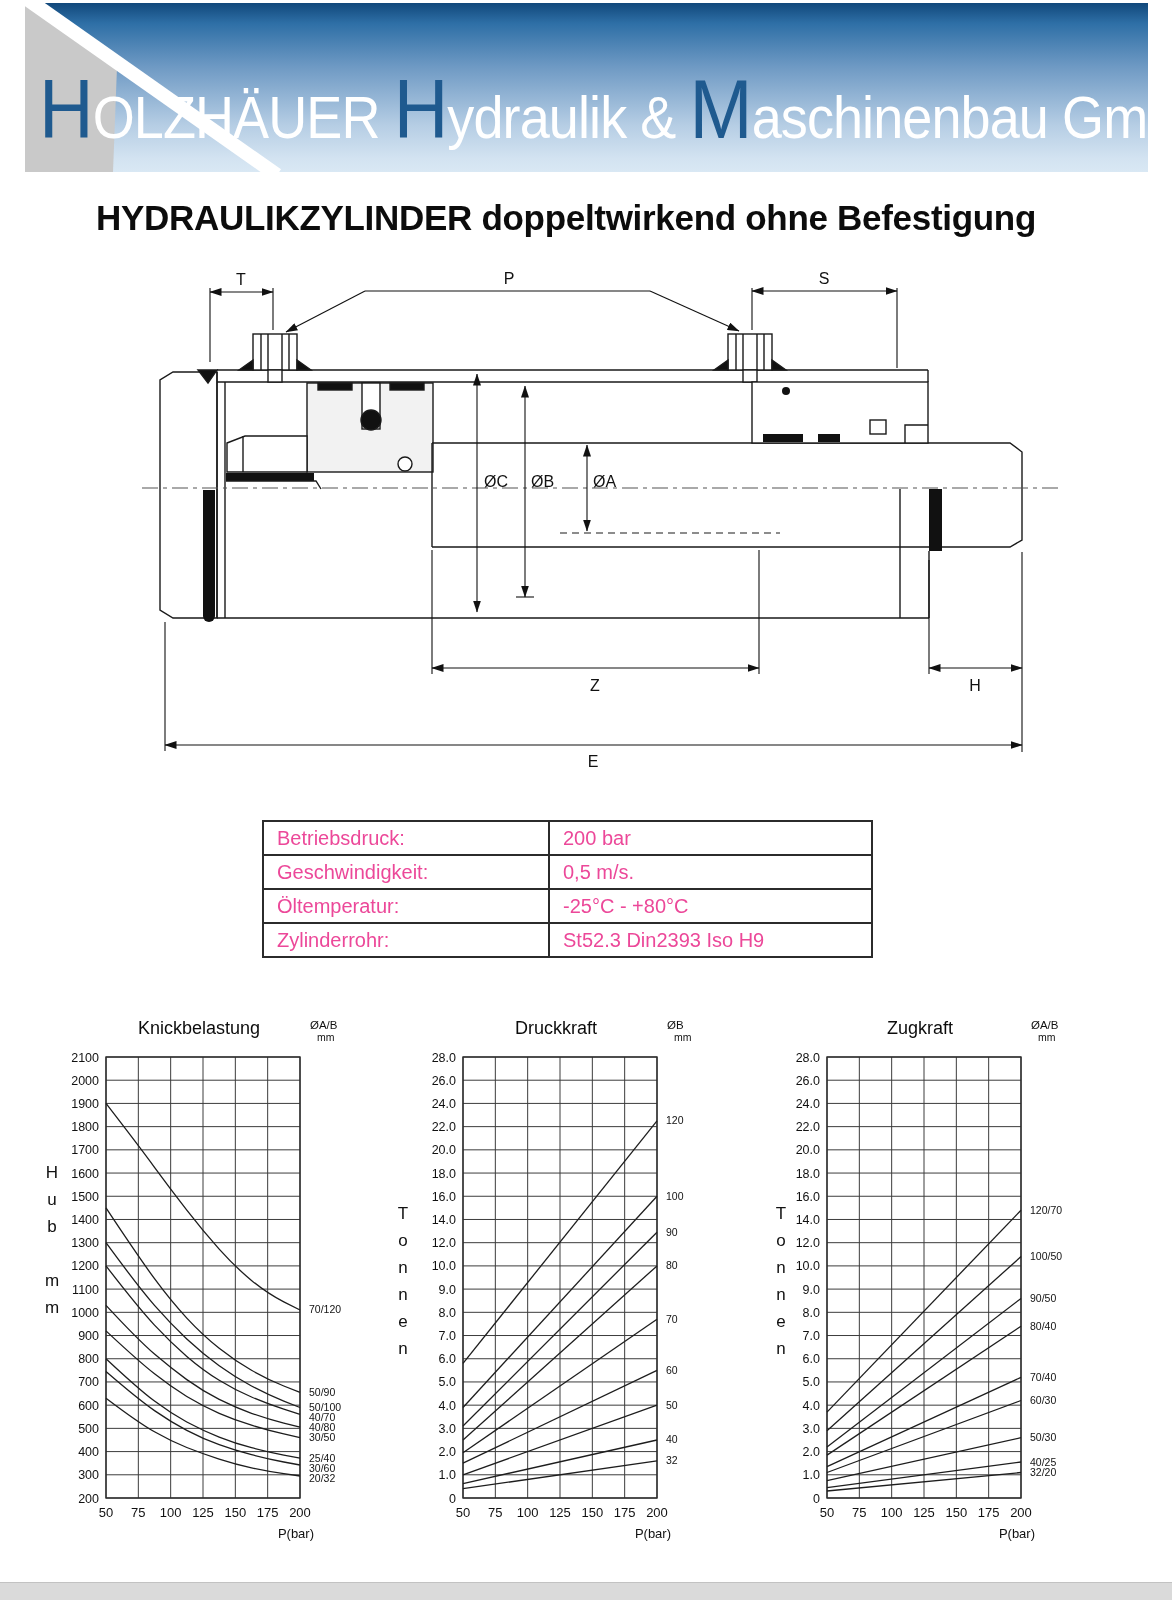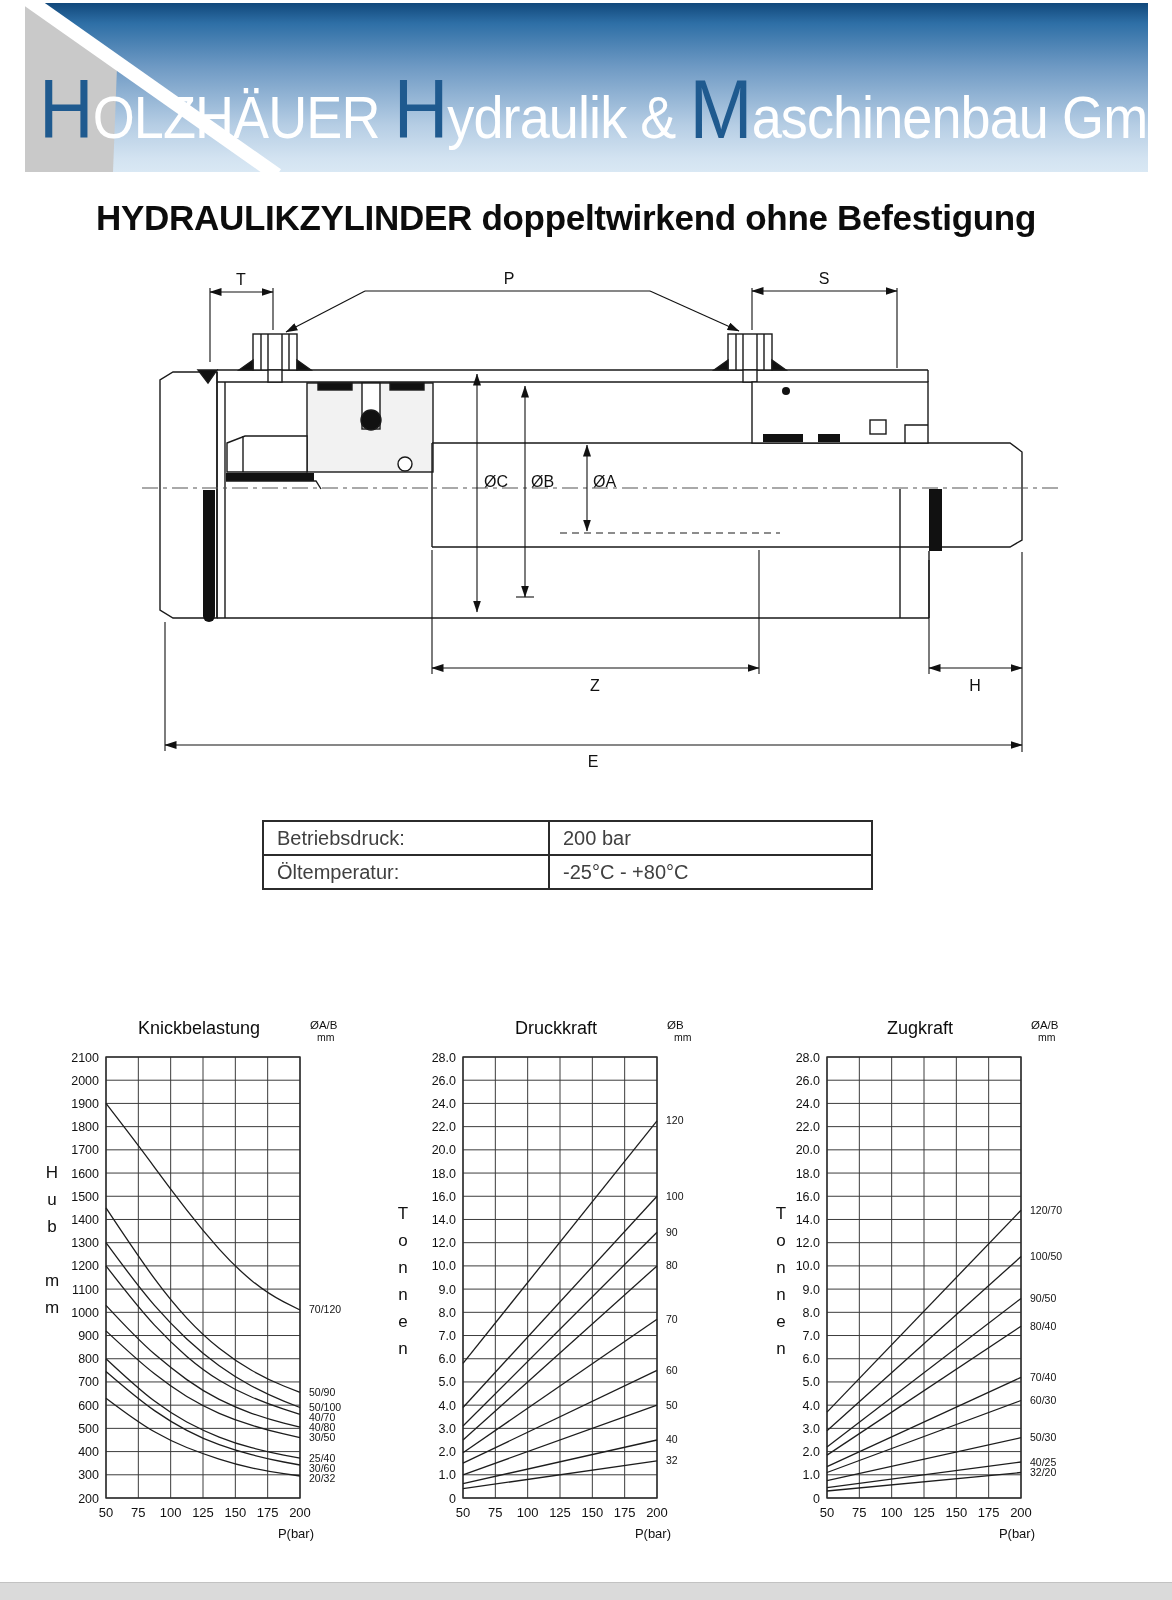--- a/index.html
+++ b/index.html
@@ -12,21 +12,21 @@
     background:linear-gradient(180deg,#11487b 0%,#2e6fa6 12%,#6f9ac4 38%,#b5cde4 72%,#d3e3f1 92%,#d9e8f4 100%);}
   .logo-corner{position:absolute;left:0;top:0;}
   .banner-text{position:absolute;left:14px;bottom:14px;white-space:nowrap;transform:scaleX(0.9);transform-origin:left bottom;letter-spacing:-1px;}
   .big-letter{font-size:84px;color:#1f5a8f;}
   .small-caps{font-size:60px;color:#ffffff;}
 
   .page-title{position:absolute;left:0;right:40px;top:198px;text-align:center;font-size:35px;font-weight:600;color:#0c0c0c;letter-spacing:-0.3px;}
 
   
   .spec{position:absolute;left:262px;top:820px;border-collapse:collapse;}
-  .spec td{border:2px solid #2b2b2b;height:32px;font-size:20px;color:#404040;padding:0 8px 0 13px;background:#fff;}
+  .spec td{border:2px solid #2b2b2b;height:32px;font-size:20px;color:#ec4899;padding:0 8px 0 13px;background:#fff;}
   .spec td.c1{width:263px;}
   .spec td.c2{width:300px;}
 
   .ylab{position:absolute;width:28px;text-align:center;font-size:17px;line-height:27px;color:#111;white-space:pre;}
 
   .bottom-strip{position:absolute;left:0;top:1582px;width:1172px;height:18px;background:#dadada;border-top:1px solid #c2c2c2;}
 
   svg text{font-family:"Liberation Sans",sans-serif;}
 </style>
 </head>
@@ -143,22 +143,30 @@
   </g>
 </svg>
 
 <table class="spec">
   <tbody id="spec-body">
       <tr>
         <td class="c1">Betriebsdruck:</td>
         <td class="c2">200 bar</td>
       </tr>
       <tr>
+        <td class="c1">Geschwindigkeit:</td>
+        <td class="c2">0,5 m/s.</td>
+      </tr>
+      <tr>
         <td class="c1">Öltemperatur:</td>
         <td class="c2">-25°C - +80°C</td>
+      </tr>
+      <tr>
+        <td class="c1">Zylinderrohr:</td>
+        <td class="c2">St52.3 Din2393 Iso H9</td>
       </tr>
     </tbody>
 </table>
 
 <svg class="layer" id="charts-svg" viewBox="0 0 1172 1600">
     <g>
       <line x1="106" y1="1057" x2="106" y2="1498" stroke="#3c3c3c" stroke-width="1"></line>
       <line x1="138.33333333333334" y1="1057" x2="138.33333333333334" y2="1498" stroke="#3c3c3c" stroke-width="1"></line>
       <line x1="170.66666666666669" y1="1057" x2="170.66666666666669" y2="1498" stroke="#3c3c3c" stroke-width="1"></line>
       <line x1="203" y1="1057" x2="203" y2="1498" stroke="#3c3c3c" stroke-width="1"></line>

